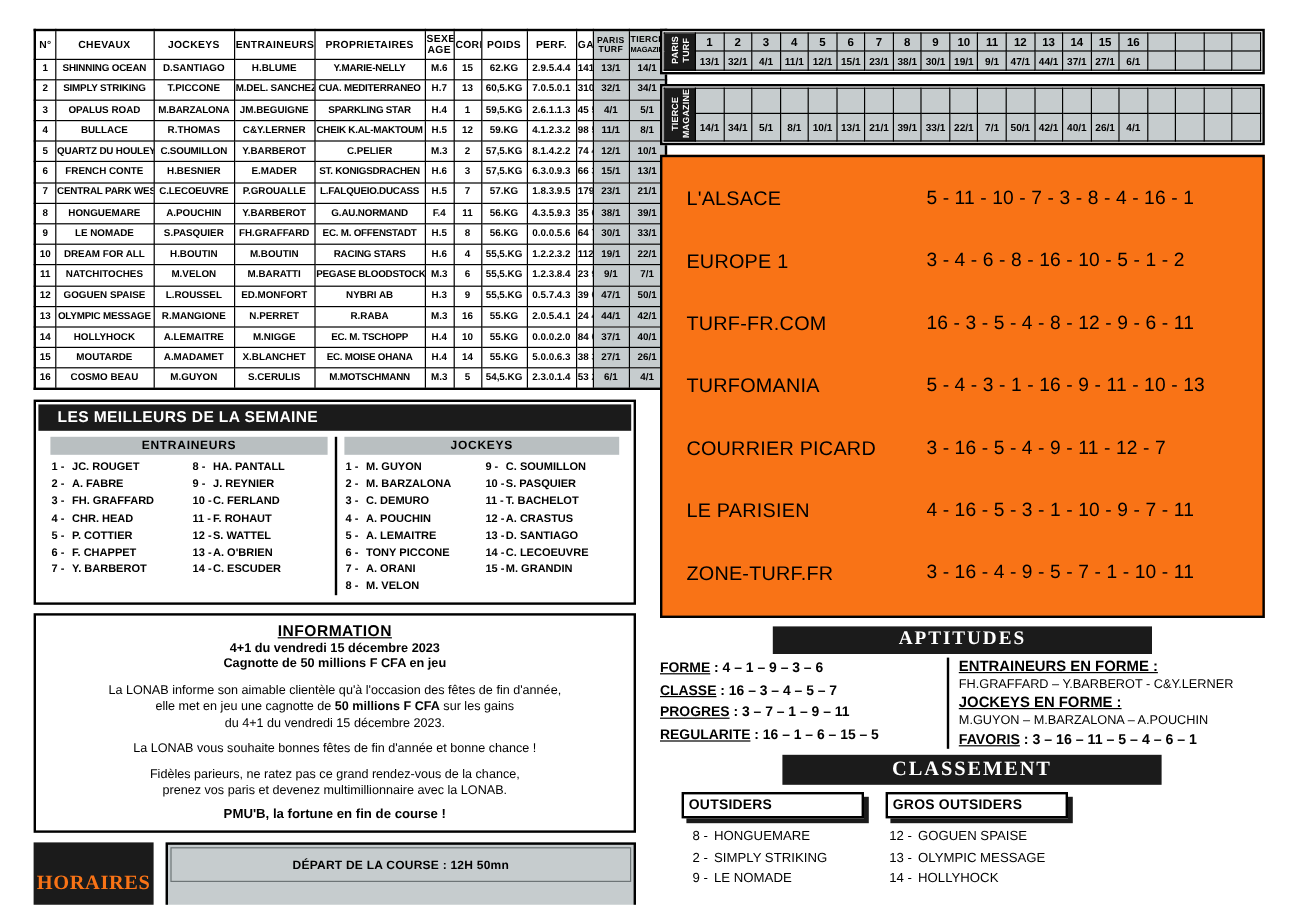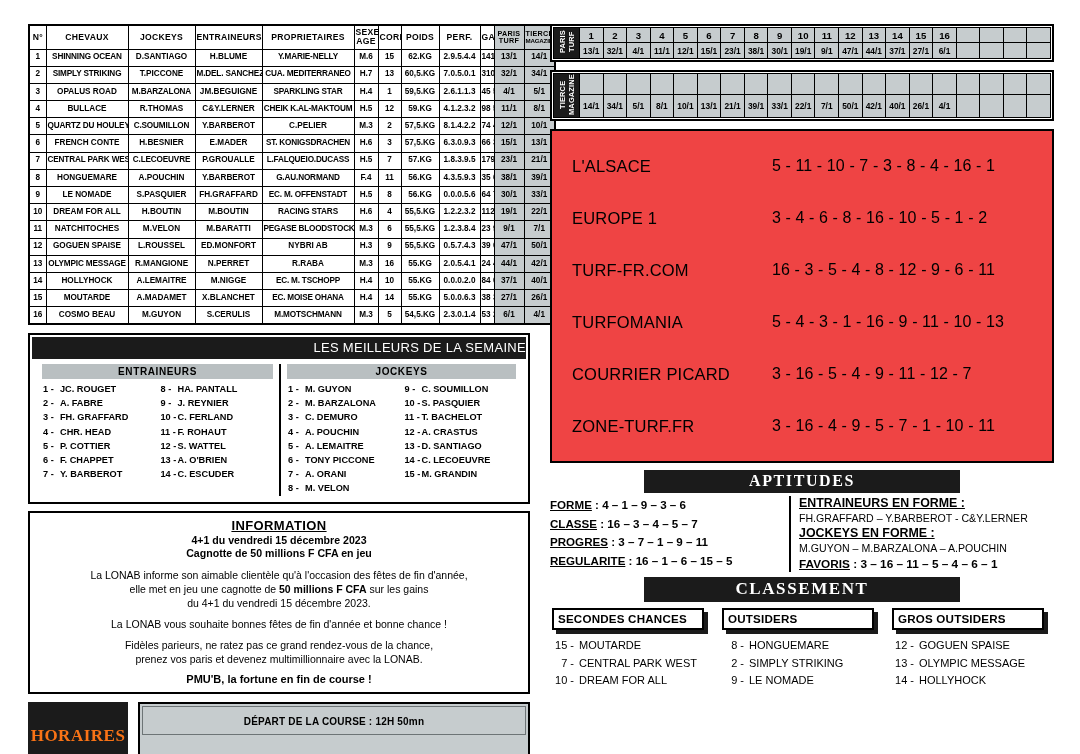--- a/index.html
+++ b/index.html
@@ -62,24 +62,24 @@
 
   
   .meilleurs {
     margin-top: 8px;
     border: 2px solid #000;
     background: #fff;
     padding: 2px;
   }
   .black-bar {
     background: #1b1b1b; color: #fff;
-    text-align: right;
-    font-size: 13px; font-weight: normal;
+    text-align: left;
+    font-size: 13px; font-weight: bold;
     letter-spacing: .3px;
-    padding: 3px 0 4px;
+    padding: 3px 16px 4px;
   }
   .mw-body { display: flex; padding: 5px 4px 4px; gap: 0; }
   .mw-half { width: 50%; padding: 0 4px; position: relative; }
   .mw-half + .mw-half { border-left: 2px solid #000; }
   .mw-title {
     background: #b9bfc1; text-align: center;
     font-size: 10px; font-weight: bold; letter-spacing: .6px;
     padding: 2px 0; margin: 0 2px 3px;
   }
   .mw-cols { display: flex; }
@@ -148,21 +148,21 @@
   }
   .vert {
     writing-mode: vertical-rl; transform: rotate(180deg);
     display: inline-block; line-height: 9px; text-align: center;
     white-space: pre-line;
   }
   .odds-gap { height: 8px; }
 
   
   .pronos {
-    margin-top: 8px; border: 2px solid #000; background: #ef4444;
+    margin-top: 8px; border: 2px solid #000; background: #f97316;
     padding: 9px 0 9px;
   }
   .prono-row {
     display: flex; align-items: center;
     height: 52px; padding: 0 20px;
   }
   .prono-name { width: 200px; font-size: 16.5px; letter-spacing: .2px; }
   .prono-nums { flex: 1; font-size: 16px; letter-spacing: .1px; }
 
   
@@ -176,21 +176,21 @@
   .apt-body { display: flex; margin-top: 3px; }
   .apt-left { width: 239px; padding-right: 6px; }
   .apt-right { flex: 1; border-left: 2px solid #000; padding-left: 8px; }
   .apt-line { font-size: 11.6px; font-weight: bold; line-height: 18.5px; white-space: nowrap; }
   .apt-line u { text-decoration: underline; }
   .apt-h { font-size: 12.4px; font-weight: bold; text-decoration: underline; line-height: 15px; }
   .apt-v { font-size: 10.6px; line-height: 15px; white-space: nowrap; }
   .apt-fav { font-size: 11.8px; font-weight: bold; line-height: 16px; white-space: nowrap; }
 
   
-  .classement { margin-top: 5px; }
+  .classement { margin-top: 5px; margin-left: 16px; }
   .cls-bar {
     background: #1b1b1b; color: #fff; text-align: center;
     font-family: "Liberation Serif", serif;
     font-size: 17px; font-weight: bold; letter-spacing: 1.6px;
     padding: 2px 0 3px; width: 316px; margin: 0 auto;
   }
   .cls-cols { display: flex; margin-top: 6px; gap: 18px; padding: 0 2px; }
   .cls-col { width: 152px; }
   .cls-head {
     border: 2px solid #000; background: #fff;
@@ -673,20 +673,24 @@
         </div>
         <div class="prono-row">
           <div class="prono-name">TURFOMANIA</div>
           <div class="prono-nums">5 - 4 - 3 - 1 - 16 - 9 - 11 - 10 - 13</div>
         </div>
         <div class="prono-row">
           <div class="prono-name">COURRIER PICARD</div>
           <div class="prono-nums">3 - 16 - 5 - 4 - 9 - 11 - 12 - 7</div>
         </div>
         <div class="prono-row">
+          <div class="prono-name">LE PARISIEN</div>
+          <div class="prono-nums">4 - 16 - 5 - 3 - 1 - 10 - 9 - 7 - 11</div>
+        </div>
+        <div class="prono-row">
           <div class="prono-name">ZONE-TURF.FR</div>
           <div class="prono-nums">3 - 16 - 4 - 9 - 5 - 7 - 1 - 10 - 11</div>
         </div>
       </div>
 
     <div class="aptitudes">
       <div class="apt-bar">APTITUDES</div>
       <div class="apt-body">
         <div class="apt-left">
           <div class="apt-line">
@@ -711,28 +715,20 @@
             <u>FAVORIS</u><span> : 3 – 16 – 11 – 5 – 4 – 6 – 1</span>
           </div>
         </div>
       </div>
     </div>
 
     <div class="classement">
       <div class="cls-bar">CLASSEMENT</div>
       <div class="cls-cols" id="cls-cols">
           <div class="cls-col">
-            <div class="cls-head">SECONDES CHANCES</div>
-            <ul class="cls-list">
-              <li><span class="rk">15 -</span><span class="nm">MOUTARDE</span></li>
-              <li><span class="rk">7 -</span><span class="nm">CENTRAL PARK WEST</span></li>
-              <li><span class="rk">10 -</span><span class="nm">DREAM FOR ALL</span></li>
-            </ul>
-          </div>
-          <div class="cls-col">
             <div class="cls-head">OUTSIDERS</div>
             <ul class="cls-list">
               <li><span class="rk">8 -</span><span class="nm">HONGUEMARE</span></li>
               <li><span class="rk">2 -</span><span class="nm">SIMPLY STRIKING</span></li>
               <li><span class="rk">9 -</span><span class="nm">LE NOMADE</span></li>
             </ul>
           </div>
           <div class="cls-col">
             <div class="cls-head">GROS OUTSIDERS</div>
             <ul class="cls-list">

